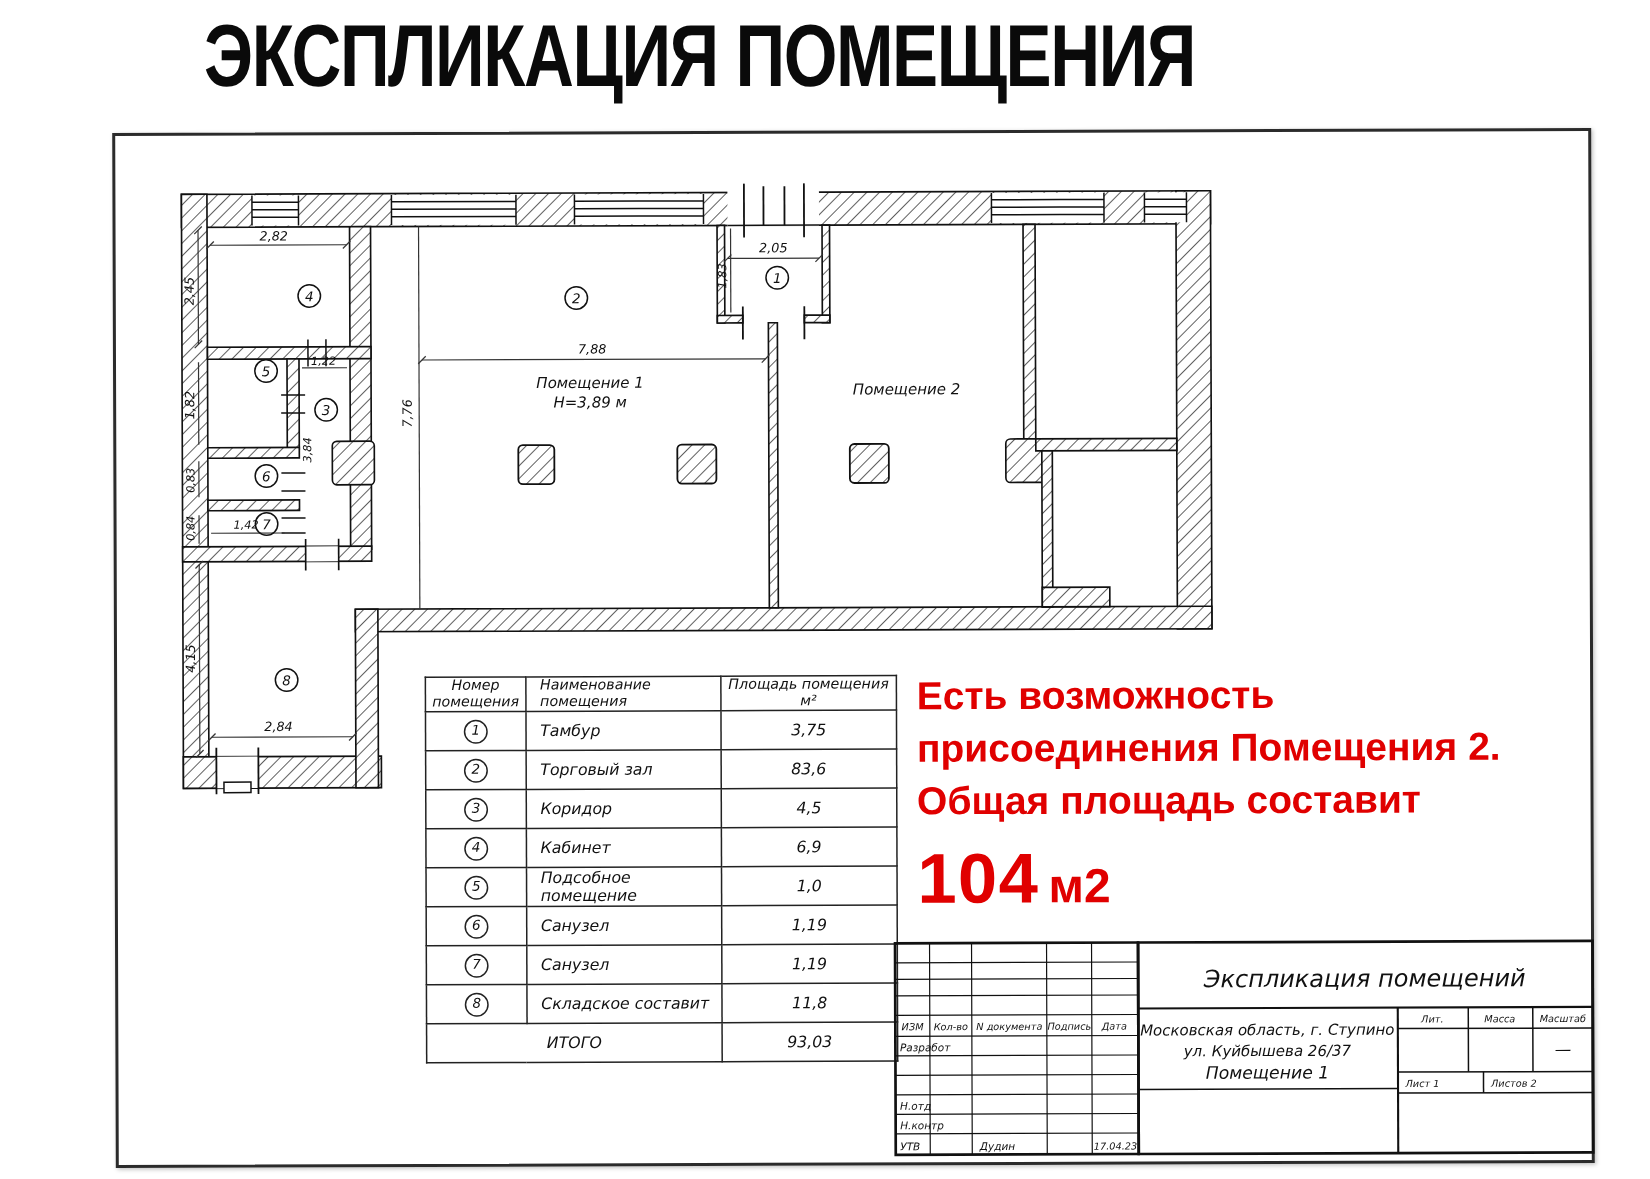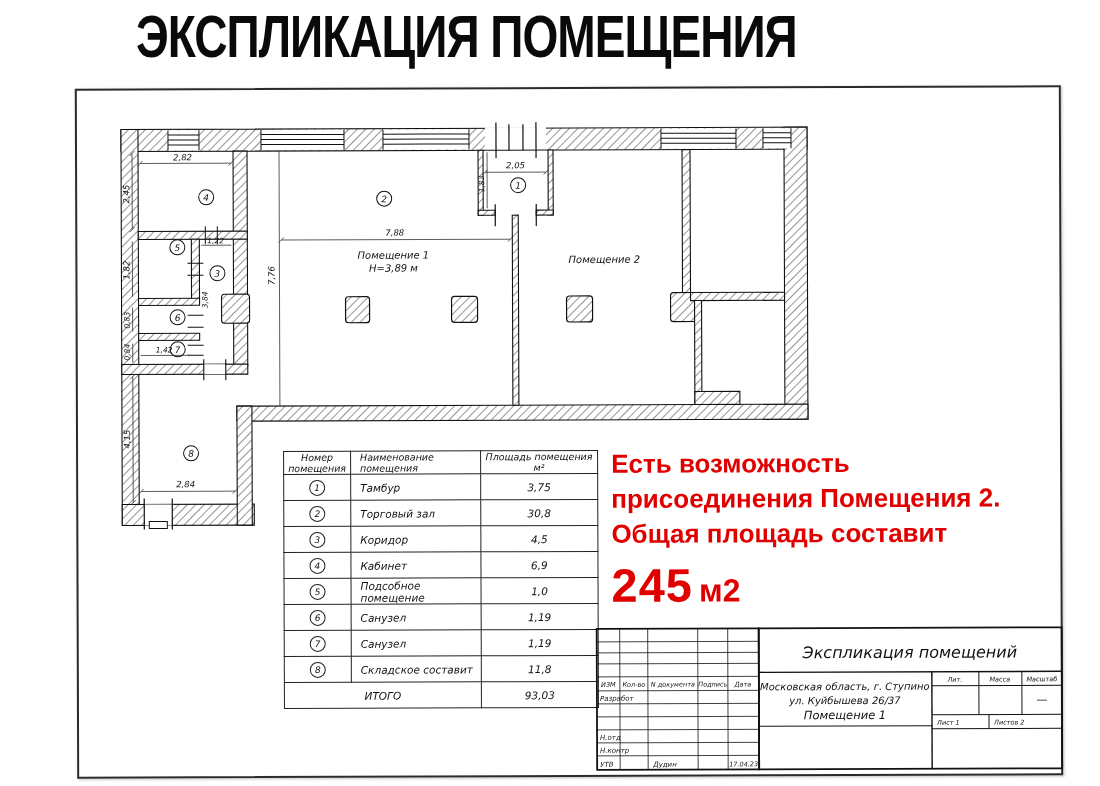--- a/index.html
+++ b/index.html
@@ -239,21 +239,21 @@
       <th class="col-area">Площадь помещения м²</th>
     </tr>
     <tr>
       <td class="col-num"><span class="circ">1</span></td>
       <td class="col-name">Тамбур</td>
       <td class="col-area">3,75</td>
     </tr>
     <tr>
       <td class="col-num"><span class="circ">2</span></td>
       <td class="col-name">Торговый зал</td>
-      <td class="col-area">30,8</td>
+      <td class="col-area">83,6</td>
     </tr>
     <tr>
       <td class="col-num"><span class="circ">3</span></td>
       <td class="col-name">Коридор</td>
       <td class="col-area">4,5</td>
     </tr>
     <tr>
       <td class="col-num"><span class="circ">4</span></td>
       <td class="col-name">Кабинет</td>
       <td class="col-area">6,9</td>
@@ -283,21 +283,21 @@
       <td class="col-area">93,03</td>
     </tr>
   </tbody>
     </table>
 
   <div class="note">
     <div class="nline">Есть возможность</div>
     <div class="nline">присоединения Помещения 2.</div>
     <div class="nline">Общая площадь составит</div>
     <div class="big-row">
-      <span class="big">245</span><span class="unit">м2</span>
+      <span class="big">104</span><span class="unit">м2</span>
     </div>
   </div>
 
   <svg class="stamp-svg" width="470" height="146" viewBox="0 0 470 146">
     <g stroke="#111" fill="none">
       <rect x="2" y="2" width="162" height="141" stroke-width="1.8"></rect>
       <rect x="164" y="2" width="303" height="141" stroke-width="1.8"></rect>
 
       <path d="M25 2V143M53 2V143M103 2V143M133 2V143" stroke-width="0.8"></path>
       <path d="M2 15H164M2 26H164M2 37H164M2 50H164M2 64H164M2 77H164M2 90H164M2 103H164M2 116H164M2 129H164" stroke-width="0.8"></path>

